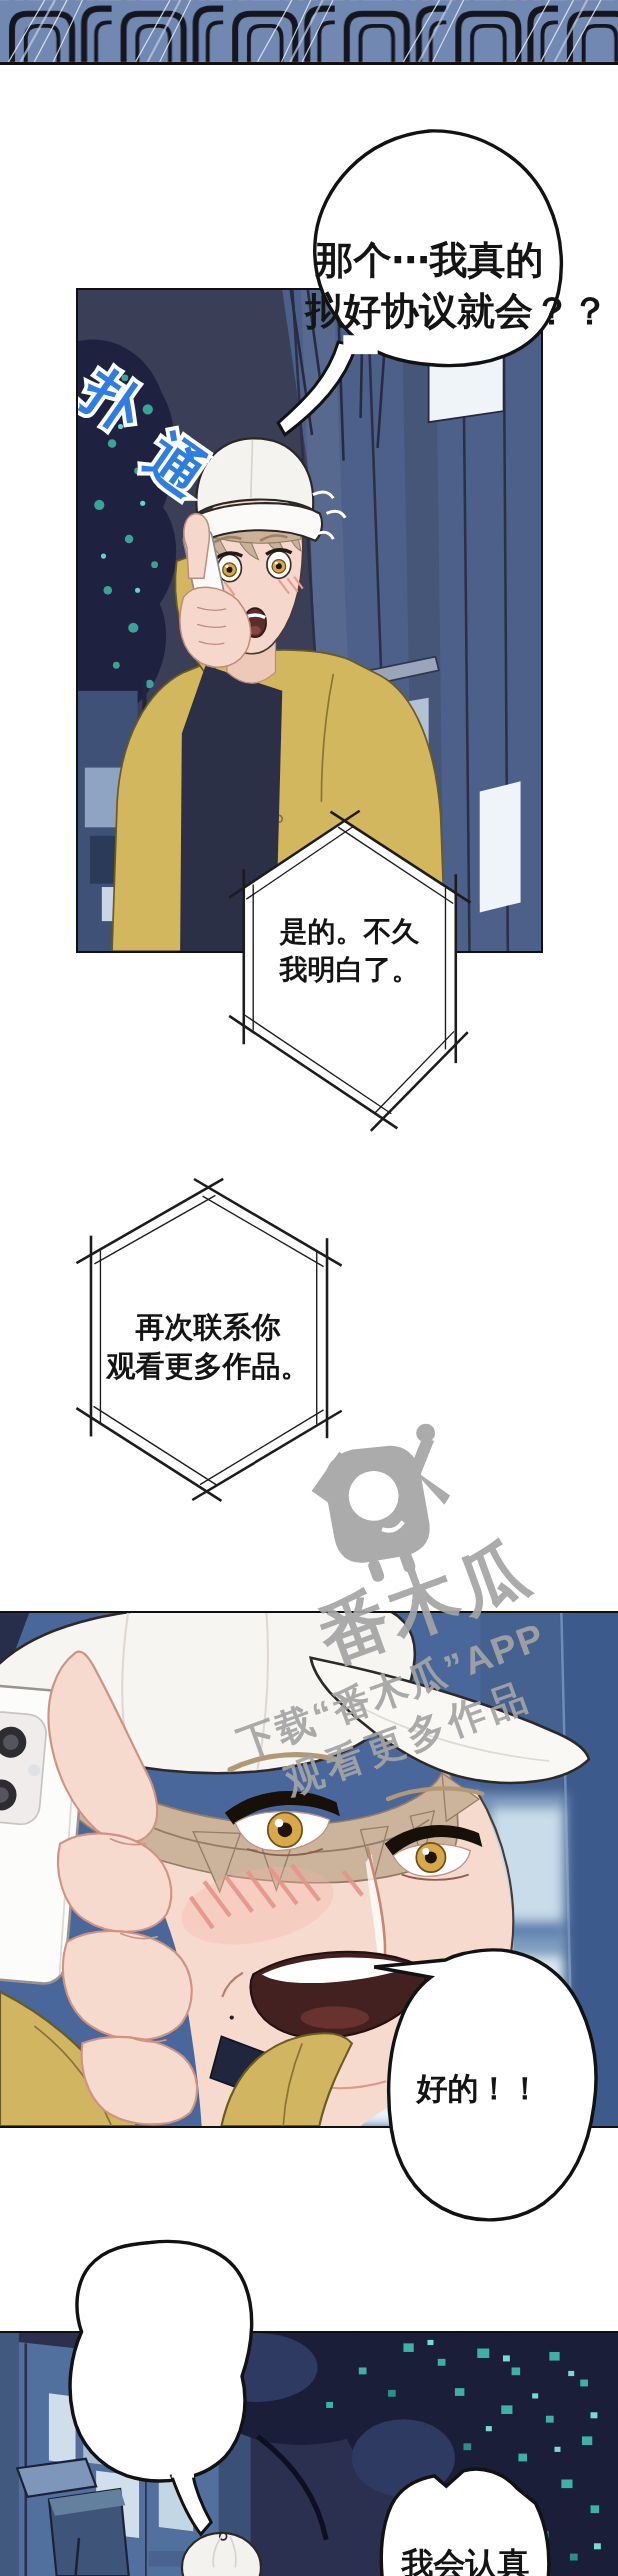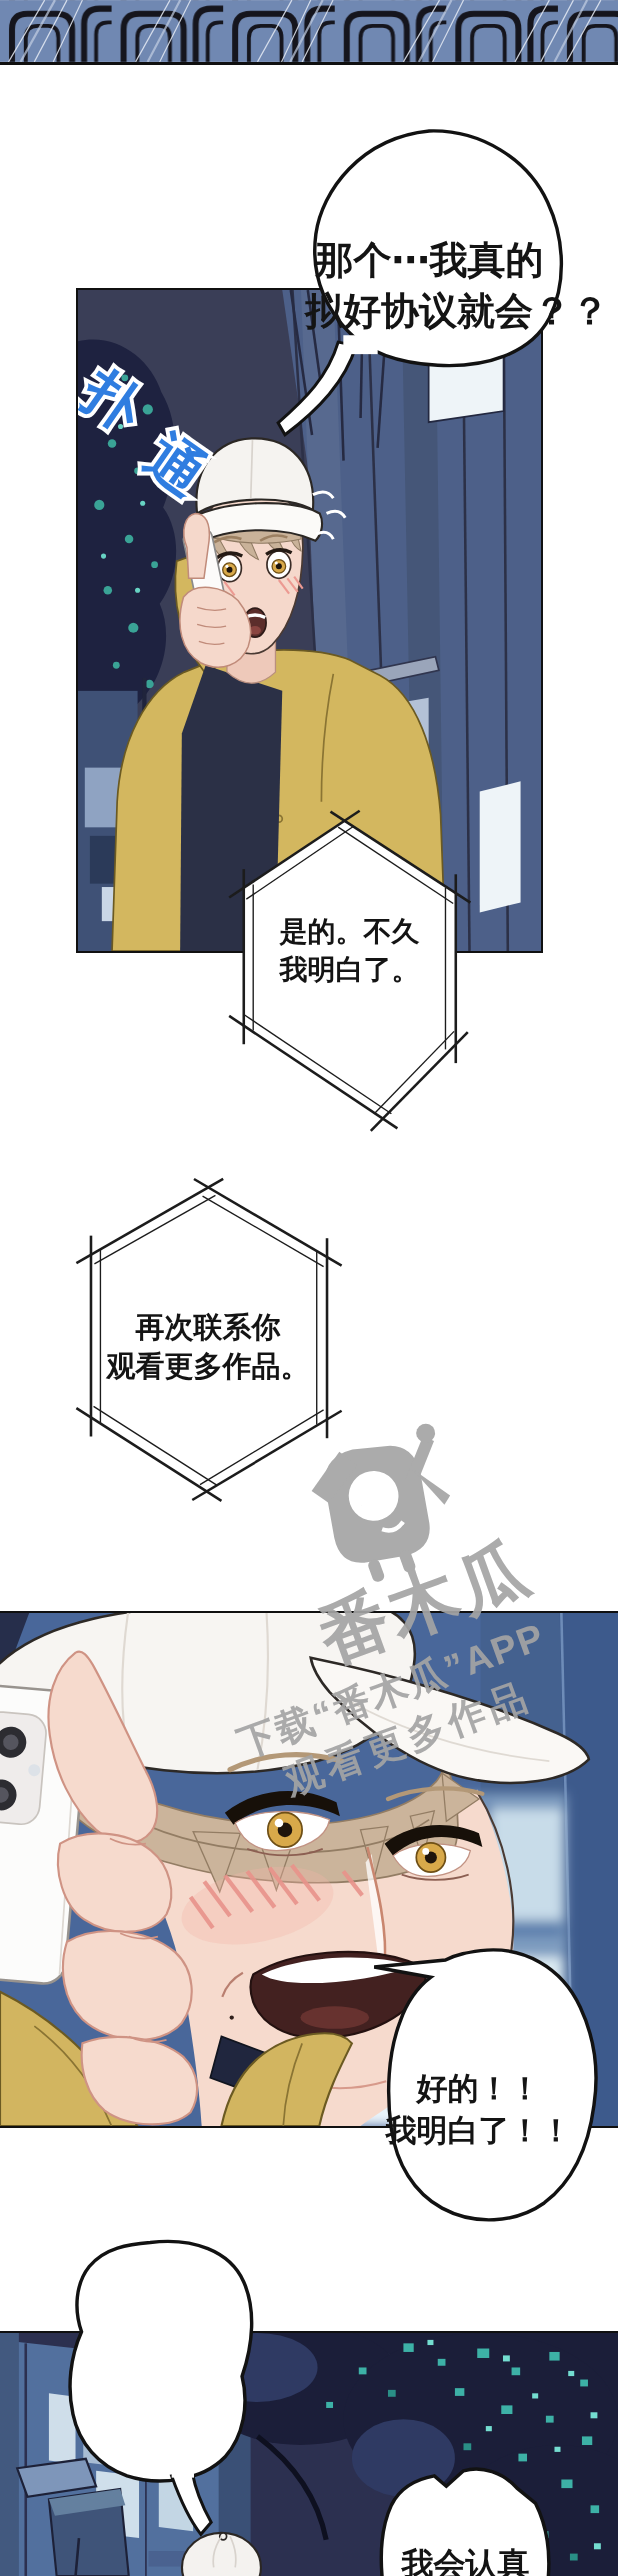--- a/index.html
+++ b/index.html
@@ -505,21 +505,20 @@
     <div>我明白了。</div>
   </div>
 
   <div class="bubble-text" style="left:103px;top:1308px;width:210px;font-size:29px;">
     <div>再次联系你</div>
     <div>观看更多作品。</div>
   </div>
 
   <div class="bubble-text" style="left:385px;top:2032px;width:187px;font-size:31px;margin-top:36px;">
     <div>好的！！</div>
-    <div>我明白了！！</div>
   </div>
 
 
   <div class="bubble-text" style="left:386px;top:2543px;width:159px;font-size:32px;">
     <div>我会认真</div>
   </div>
 
 </div>
 
 

